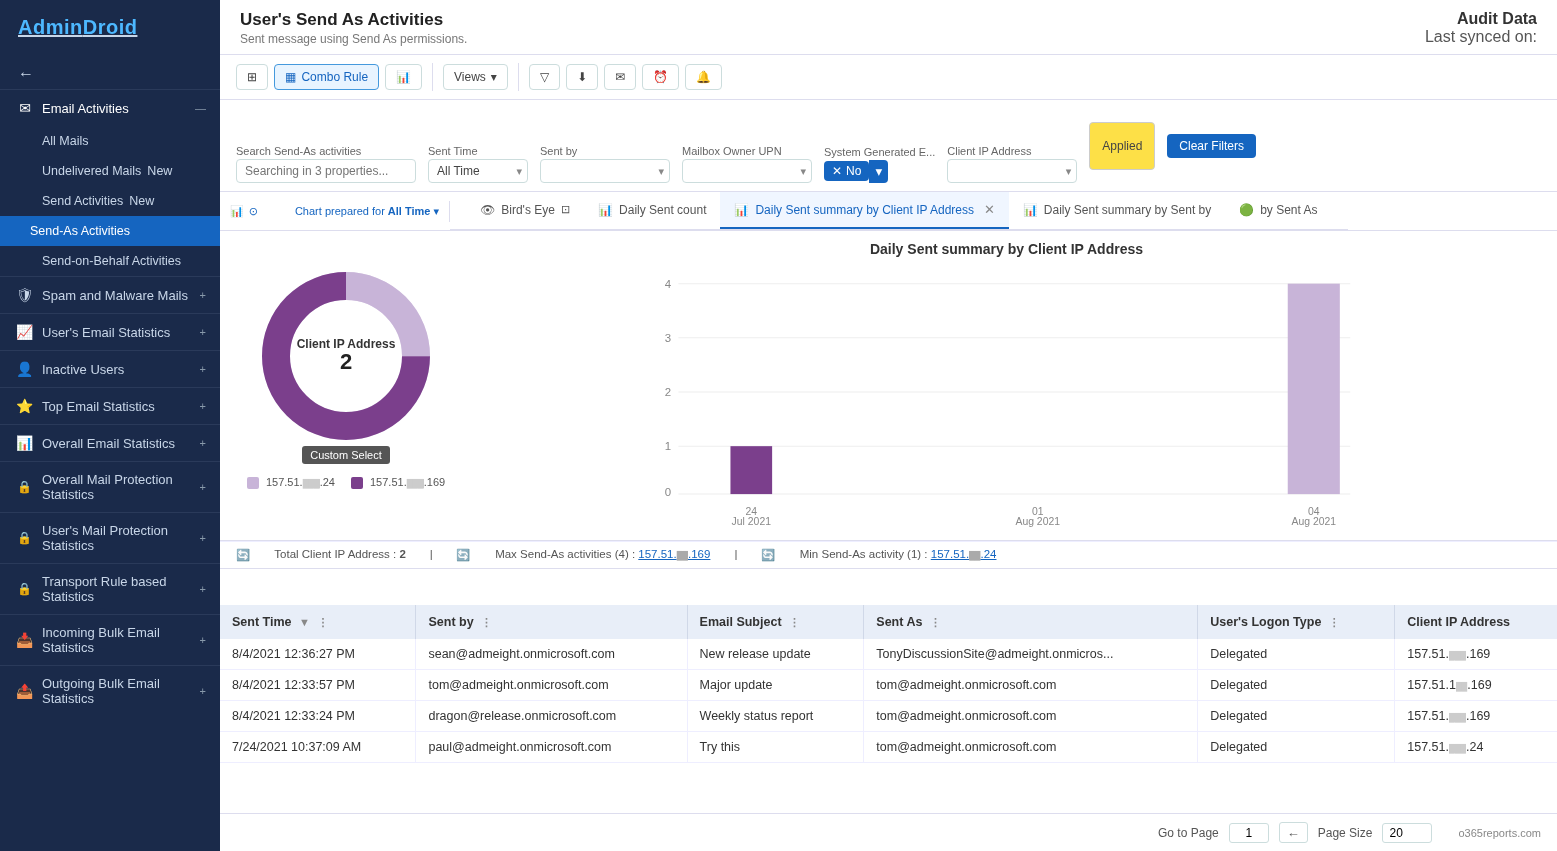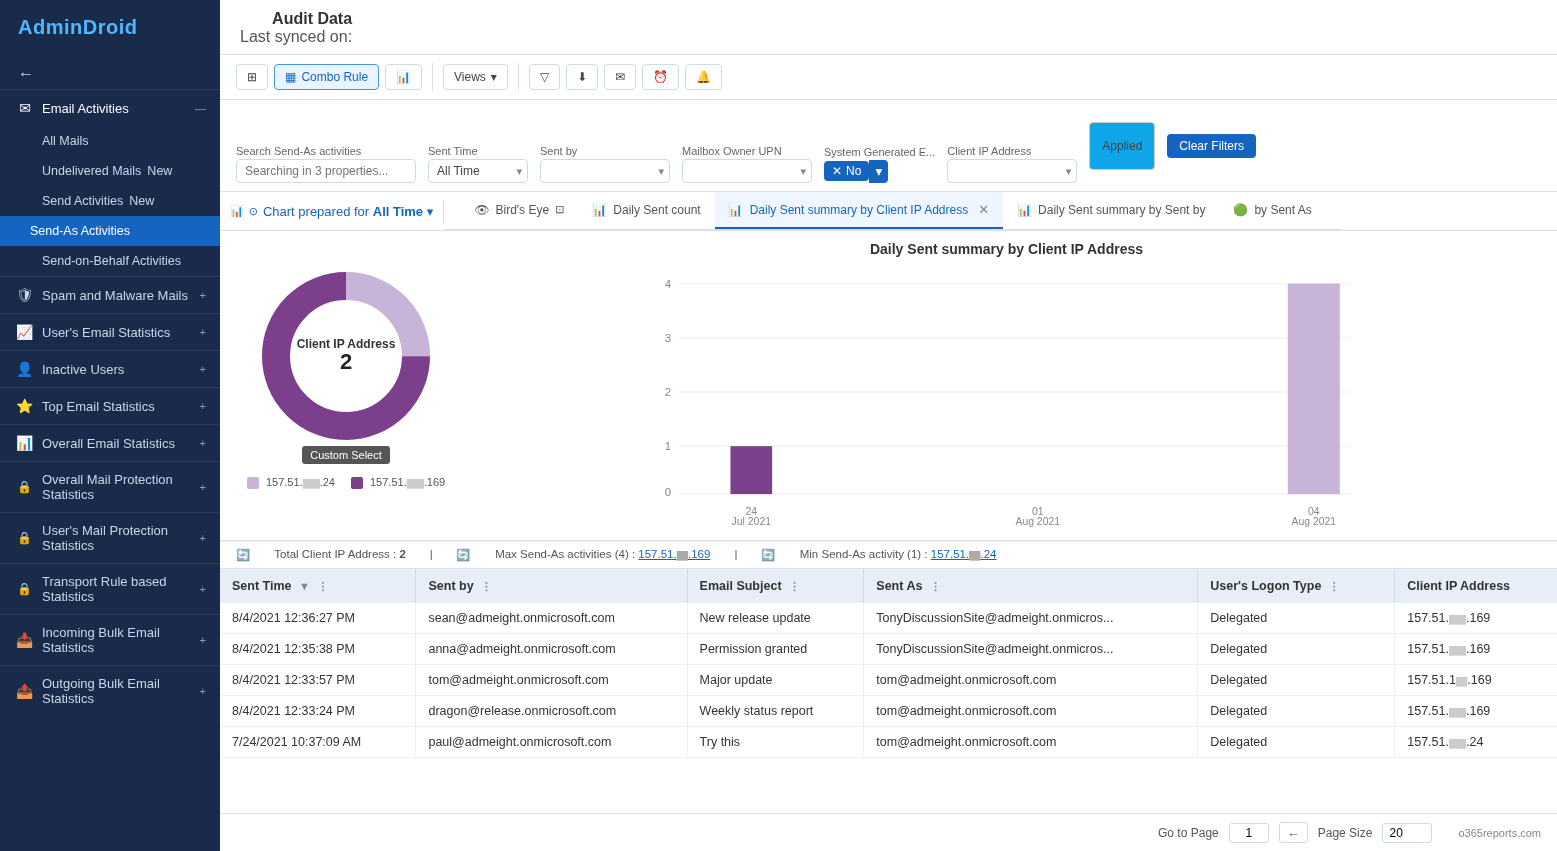--- a/index.html
+++ b/index.html
@@ -15,20 +15,21 @@
       flex-direction: column;
       height: 851px;
       overflow-y: auto;
     }
     .sidebar-logo {
       background: #1a2a4a;
       padding: 16px 18px;
       display: flex;
       align-items: center;
       gap: 8px;
+      text-decoration: underline;
     }
     .sidebar-logo-text {
       color: #fff;
       font-size: 20px;
       font-weight: 700;
       letter-spacing: 0.5px;
     }
     .sidebar-logo-text span { color: #4db8ff; }
     .sidebar-back {
       padding: 8px 18px;
@@ -161,21 +162,21 @@
       align-items: center;
       gap: 4px;
       background: #1565c0;
       color: #fff;
       border-radius: 4px;
       padding: 3px 8px;
       font-size: 12px;
     }
     .filter-tag-wrap { position: relative; }
     .applied-btn {
-      background: #0ea5e9;
+      background: #fde047;
       border: 1px solid #ccc;
       border-radius: 4px;
       padding: 16px 12px;
       font-size: 12px;
       color: #444;
       cursor: pointer;
     }
     .clear-btn {
       background: #1565c0;
       border: none;
@@ -275,20 +276,21 @@
     .table-section {
       background: #fff;
       border-top: 1px solid #dde;
       flex: 1;
       overflow: auto;
     }
     .data-table {
       width: 100%;
       border-collapse: collapse;
       font-size: 12.5px;
+      margin-top: 36px;
     }
     .data-table thead tr {
       background: #e8eef8;
     }
     .data-table thead th {
       padding: 10px 12px;
       text-align: left;
       font-weight: 600;
       color: #333;
       border-right: 1px solid #d0d8e8;
@@ -470,20 +472,24 @@
       <span>Outgoing Bulk Email Statistics</span>
       <span class="chevron">+</span>
     </div>
   </div>
 
 </nav>
 
 <div class="main">
 
   <div class="top-header">
+    <div class="page-title-section">
+      <div class="page-title">User's Send As Activities</div>
+      <div class="page-subtitle">Sent message using Send As permissions.</div>
+    </div>
     <div class="audit-data-section">
       <div class="audit-data-title">Audit Data</div>
       <div>Last synced on:</div>
     </div>
   </div>
 
   <div class="toolbar">
     <button class="toolbar-btn" title="Grid View">
       <span>⊞</span>
     </button>
@@ -565,21 +571,21 @@
       </div>
     </div>
     <button class="applied-btn">Applied</button>
     <button class="clear-btn">Clear Filters</button>
   </div>
 
   <div class="chart-tabs-row">
     <div class="chart-time-bar">
       <span>📊</span>
       <span>⊙</span>
-      <span style="font-size:13px;color:#1565c0;">Chart prepared for <strong>All Time</strong> ▾</span>
+      <span style="font-size:11px;color:#1565c0;margin-left:32px;">Chart prepared for <strong>All Time</strong> ▾</span>
     </div>
     <div class="chart-tabs">
       <div class="chart-tab">
         <span>👁</span>
         <span>Bird's Eye</span>
         <span style="font-size:11px;">⊡</span>
       </div>
       <div class="chart-tab">
         <span style="color:#5ba35b;">📊</span>
         <span>Daily Sent count</span>
@@ -707,28 +713,20 @@
         <tbody>
           <tr>
             <td>8/4/2021 12:36:27 PM</td>
             <td>sean@admeight.onmicrosoft.com</td>
             <td>New release update</td>
             <td>TonyDiscussionSite@admeight.onmicros...</td>
             <td>Delegated</td>
             <td>157.51.<span style="background:#ccc;color:#ccc;font-size:8px;">███</span>.169</td>
           </tr>
           <tr>
-            <td>8/4/2021 12:35:38 PM</td>
-            <td>anna@admeight.onmicrosoft.com</td>
-            <td>Permission granted</td>
-            <td>TonyDiscussionSite@admeight.onmicros...</td>
-            <td>Delegated</td>
-            <td>157.51.<span style="background:#ccc;color:#ccc;font-size:8px;">███</span>.169</td>
-          </tr>
-          <tr>
             <td>8/4/2021 12:33:57 PM</td>
             <td>tom@admeight.onmicrosoft.com</td>
             <td>Major update</td>
             <td>tom@admeight.onmicrosoft.com</td>
             <td>Delegated</td>
             <td>157.51.1<span style="background:#ccc;color:#ccc;font-size:8px;">██</span>.169</td>
           </tr>
           <tr>
             <td>8/4/2021 12:33:24 PM</td>
             <td>dragon@release.onmicrosoft.com</td>

